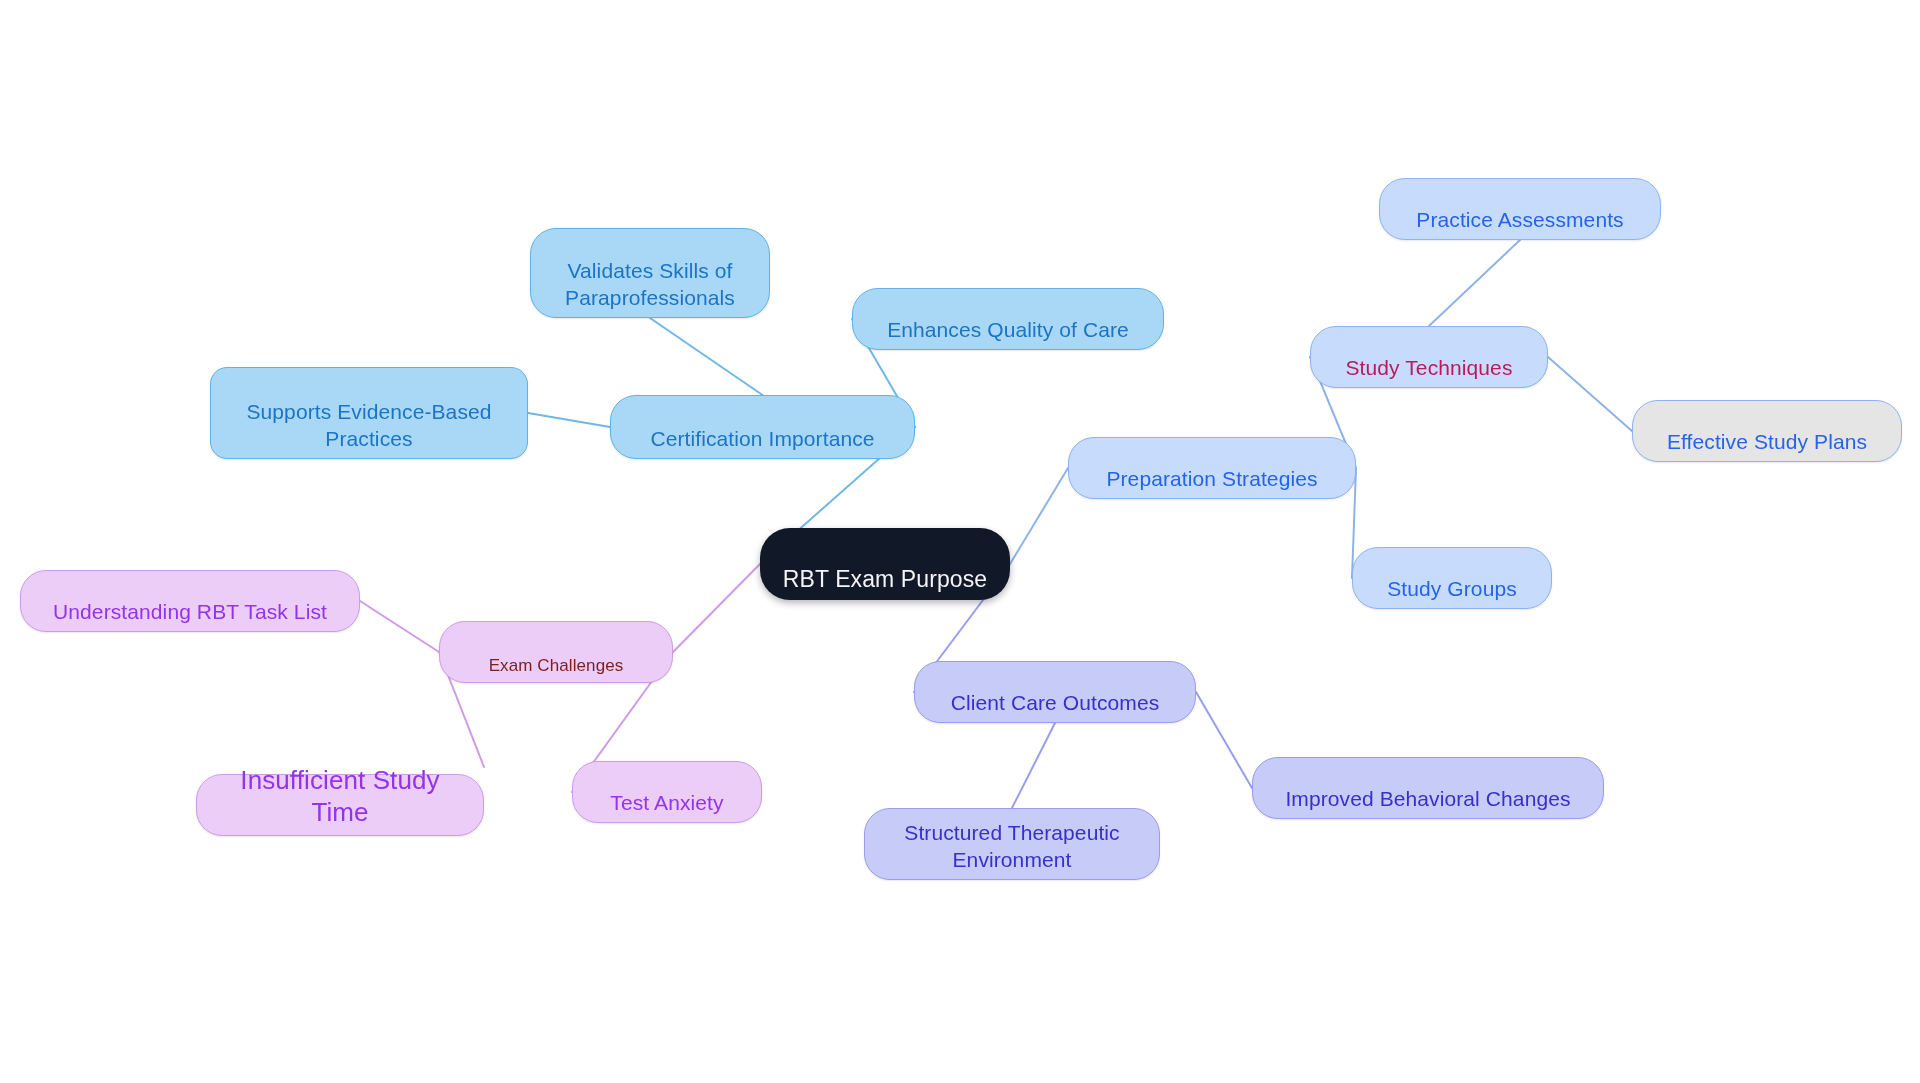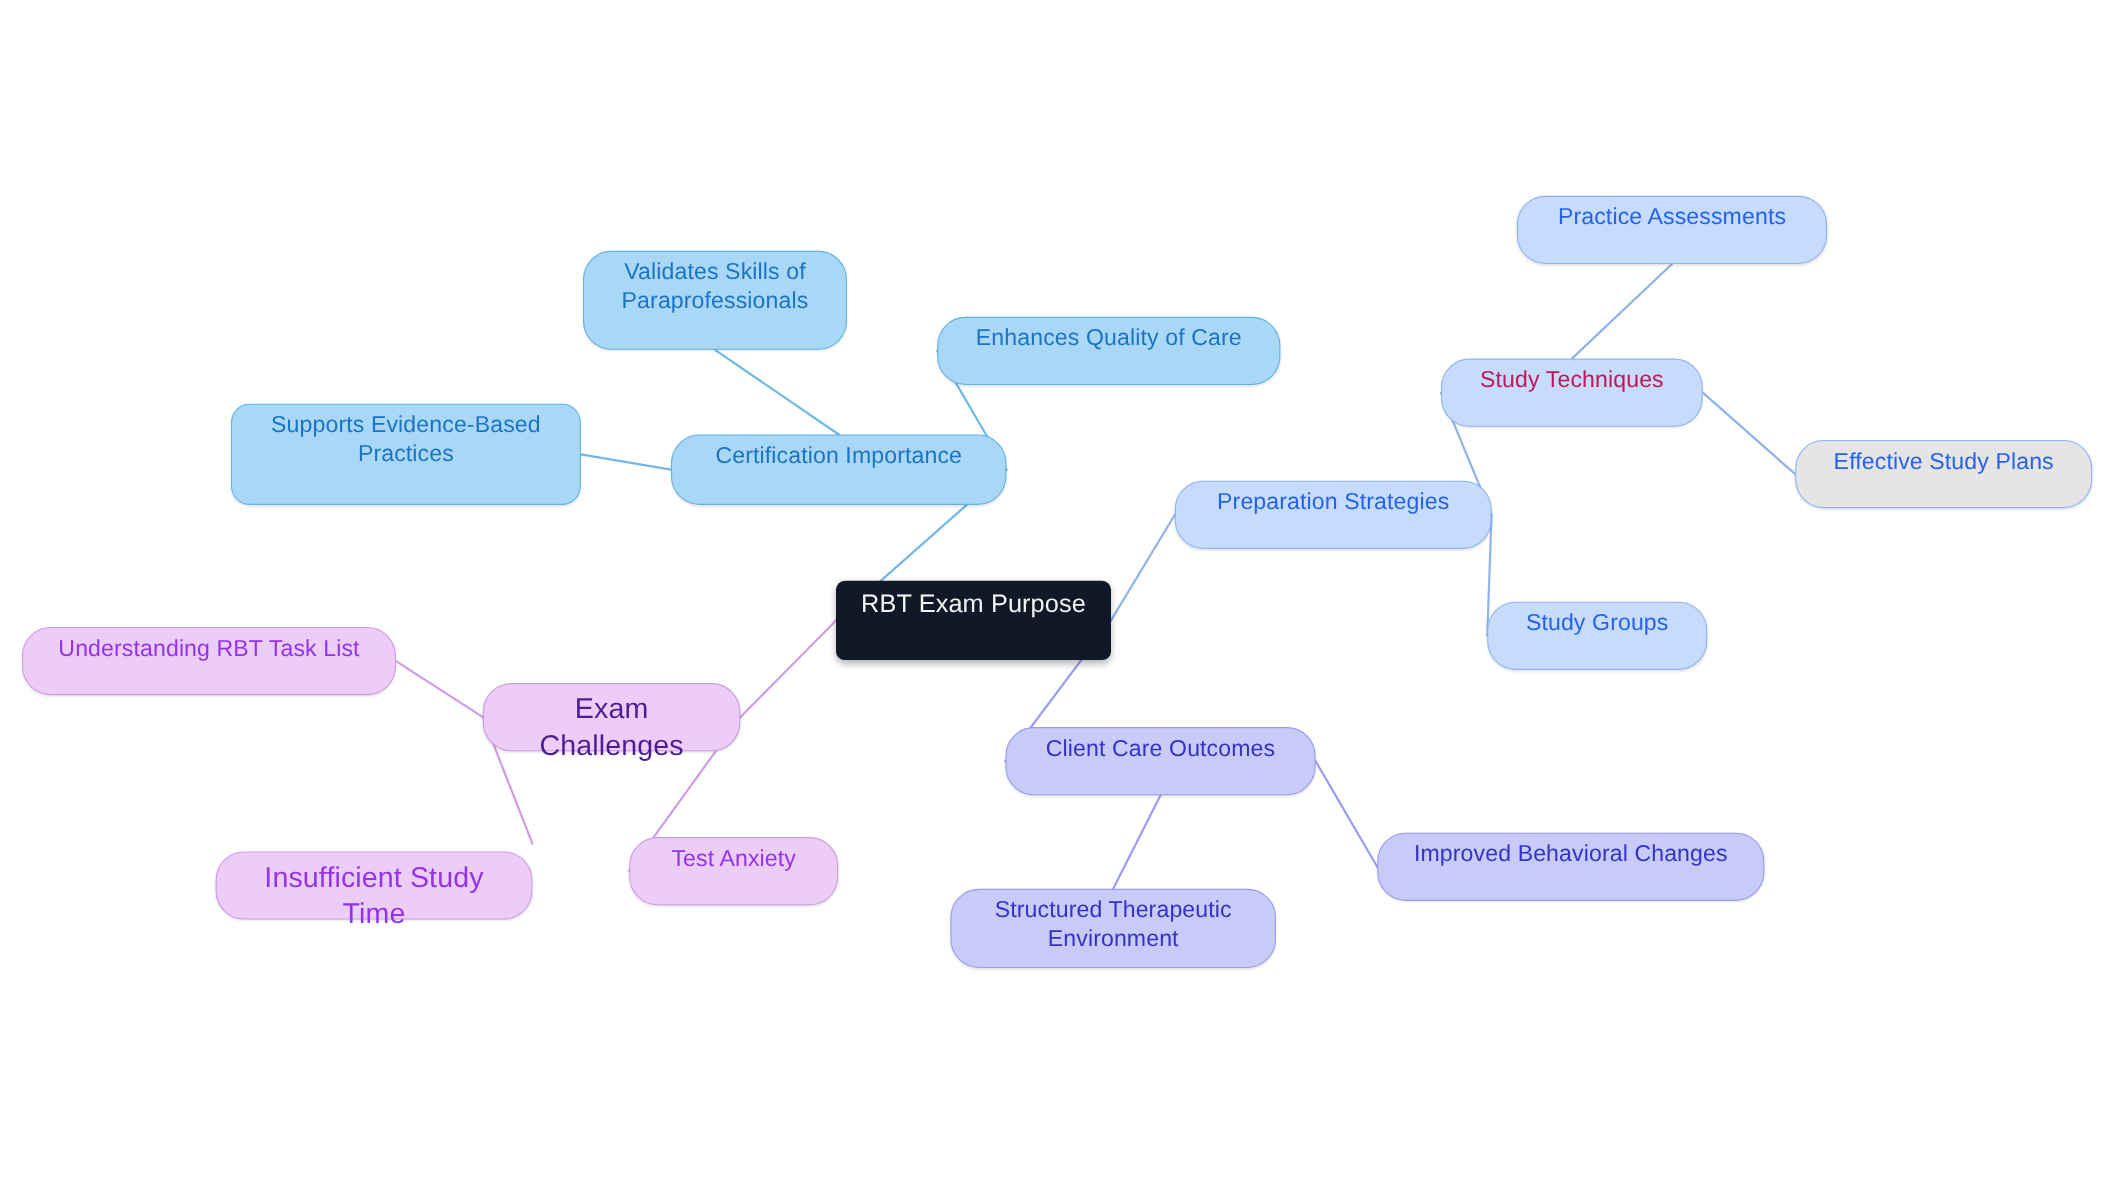--- a/index.html
+++ b/index.html
@@ -26,34 +26,34 @@
     left: 0;
     top: 0;
     width: 1920px;
     height: 1083px;
     pointer-events: none;
   }
   .node {
     position: absolute;
     box-sizing: border-box;
     display: flex;
-    align-items: flex-start;
+    align-items: flex-end;
     justify-content: center;
     text-align: center;
     border-radius: 26px;
     border-style: solid;
     border-width: 1.4px;
     line-height: 1.26;
     letter-spacing: 0.1px;
     white-space: pre-line;
     padding: 6px 14px;
     box-shadow: 0 1px 2px rgba(20,20,40,0.10);
   }
   .node.root {
-    border-radius: 8px;
+    border-radius: 30px;
     border-width: 0;
     font-weight: 400;
     box-shadow: 0 3px 7px rgba(10,12,25,0.30);
   }
 </style>
 </head>
 <body>
 
 <div id="mindmap-canvas">
   <svg id="edge-layer" viewBox="0 0 1920 1083" xmlns="http://www.w3.org/2000/svg">
@@ -84,18 +84,18 @@
       <div class="node" style="left: 852px; top: 288px; width: 312px; height: 62px; background: rgb(169, 216, 247); color: rgb(27, 116, 196); border-color: rgb(95, 179, 232); font-size: 21px;"><span>Enhances Quality of Care</span></div>
       <div class="node" style="left: 1068px; top: 437px; width: 288px; height: 62px; background: rgb(199, 220, 252); color: rgb(37, 99, 235); border-color: rgb(140, 180, 242); font-size: 21px;"><span>Preparation Strategies</span></div>
       <div class="node" style="left: 1310px; top: 326px; width: 238px; height: 62px; background: rgb(199, 220, 252); color: #be185d; border-color: rgb(140, 180, 242); font-size: 21px;"><span>Study Techniques</span></div>
       <div class="node" style="left: 1379px; top: 178px; width: 282px; height: 62px; background: rgb(199, 220, 252); color: rgb(37, 99, 235); border-color: rgb(140, 180, 242); font-size: 21px;"><span>Practice Assessments</span></div>
       <div class="node" style="left: 1632px; top: 400px; width: 270px; height: 62px; background: #e5e5e5; color: rgb(37, 99, 235); border-color: rgb(140, 180, 242); font-size: 21px;"><span>Effective Study Plans</span></div>
       <div class="node" style="left: 1352px; top: 547px; width: 200px; height: 62px; background: rgb(199, 220, 252); color: rgb(37, 99, 235); border-color: rgb(140, 180, 242); font-size: 21px;"><span>Study Groups</span></div>
       <div class="node" style="left: 914px; top: 661px; width: 282px; height: 62px; background: rgb(199, 203, 248); color: rgb(55, 48, 201); border-color: rgb(154, 156, 240); font-size: 21px;"><span>Client Care Outcomes</span></div>
       <div class="node" style="left: 864px; top: 808px; width: 296px; height: 72px; background: rgb(199, 203, 248); color: rgb(55, 48, 201); border-color: rgb(154, 156, 240); font-size: 21px;"><span>Structured Therapeutic
 Environment</span></div>
       <div class="node" style="left: 1252px; top: 757px; width: 352px; height: 62px; background: rgb(199, 203, 248); color: rgb(55, 48, 201); border-color: rgb(154, 156, 240); font-size: 21px;"><span>Improved Behavioral Changes</span></div>
-      <div class="node" style="left: 439px; top: 621px; width: 234px; height: 62px; background: rgb(236, 205, 248); color: #4c1d95; border-color: rgb(207, 155, 232); font-size: 26px;"><span>Exam Challenges</span></div>
+      <div class="node" style="left: 439px; top: 621px; width: 234px; height: 62px; background: rgb(236, 205, 248); color: #7f1d1d; border-color: rgb(207, 155, 232); font-size: 17px;"><span>Exam Challenges</span></div>
       <div class="node" style="left: 20px; top: 570px; width: 340px; height: 62px; background: rgb(236, 205, 248); color: rgb(147, 51, 234); border-color: rgb(207, 155, 232); font-size: 21px;"><span>Understanding RBT Task List</span></div>
       <div class="node" style="left: 196px; top: 736px; width: 288px; height: 62px; background: rgb(236, 205, 248); color: rgb(147, 51, 234); border-color: rgb(207, 155, 232); font-size: 26px; margin-top: 38px;"><span>Insufficient Study Time</span></div>
       <div class="node" style="left: 572px; top: 761px; width: 190px; height: 62px; background: rgb(236, 205, 248); color: rgb(147, 51, 234); border-color: rgb(207, 155, 232); font-size: 21px;"><span>Test Anxiety</span></div>
     </div>
 </div>
 
 </body></html>

